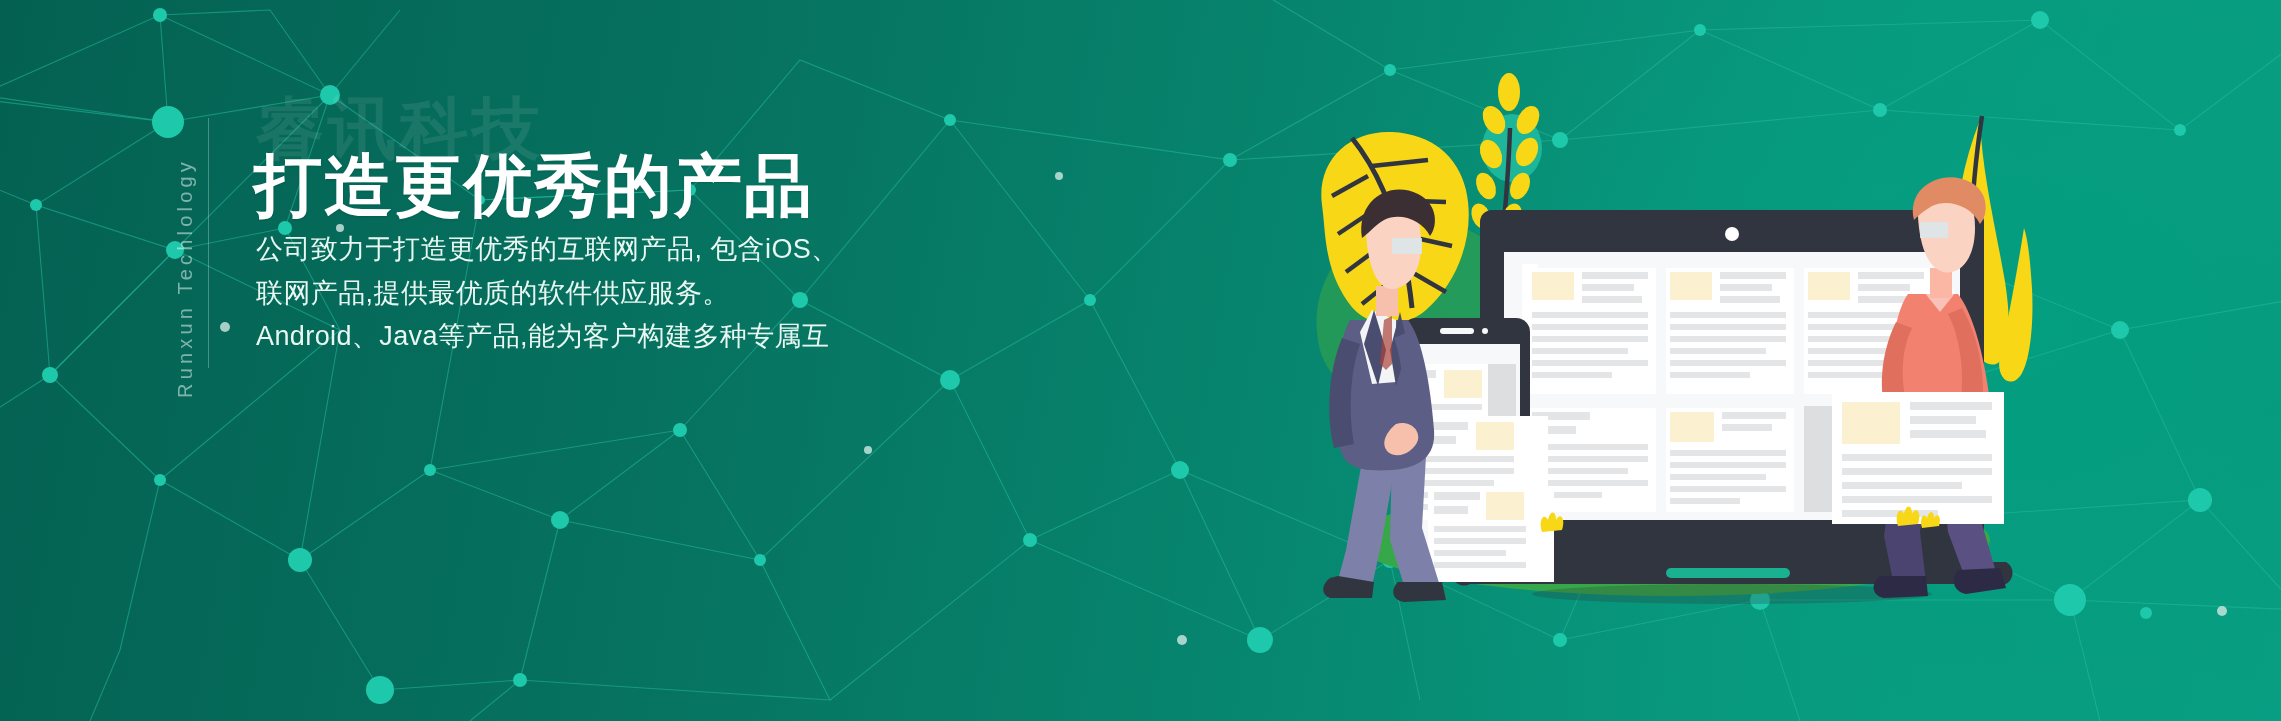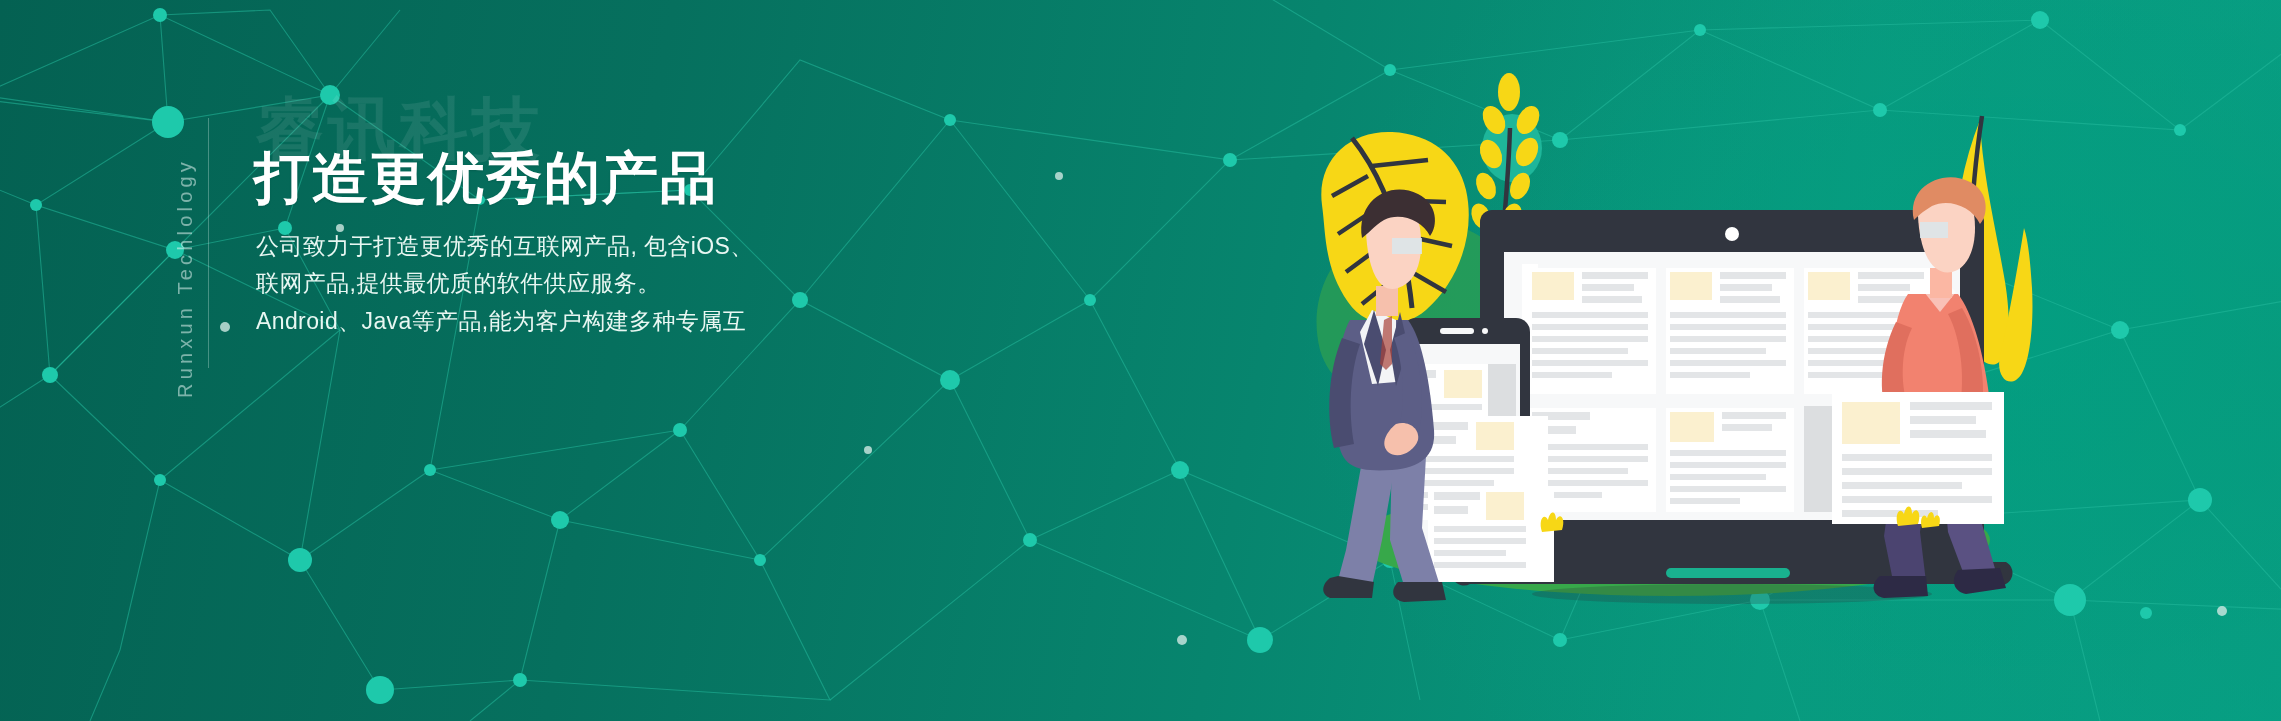--- a/index.html
+++ b/index.html
@@ -34,28 +34,28 @@
   .watermark{
     position:absolute;left:256px;top:94px;
     font-size:68px;font-weight:700;letter-spacing:4px;
     color:rgba(255,255,255,0.085);
     white-space:nowrap;line-height:1;
     user-select:none;
   }
 
   .headline{
     position:absolute;left:254px;top:146px;
-    font-size:56px;font-weight:700;letter-spacing:2px;
+    font-size:68px;font-weight:700;letter-spacing:2px;
     color:#ffffff;white-space:nowrap;line-height:1.16;
     text-shadow:0 1px 2px rgba(0,0,0,0.12);
   }
 
   .subcopy{
     position:absolute;left:256px;top:228px;width:540px;
-    color:#e8f7f2;font-size:23px;line-height:1.62;
+    color:#e8f7f2;font-size:27px;line-height:1.62;
     letter-spacing:0.4px;font-weight:400;
   }
   .subcopy span{display:block;white-space:nowrap;}
 
   
   .illo{position:absolute;left:1280px;top:20px;width:760px;height:600px;}
   .illo svg{display:block;width:100%;height:100%;overflow:visible;}
 </style>
 </head>
 <body>

